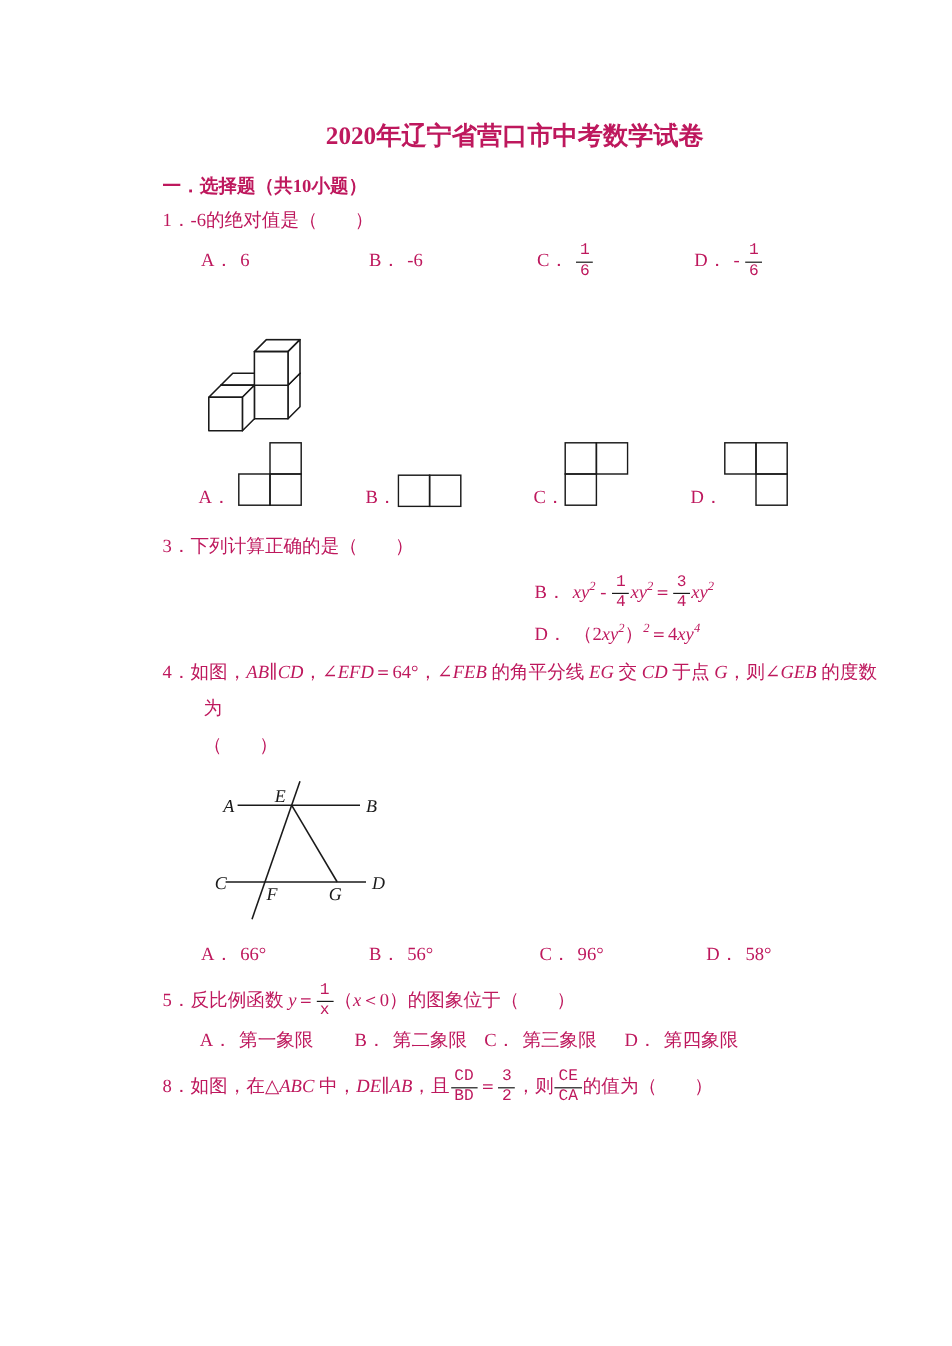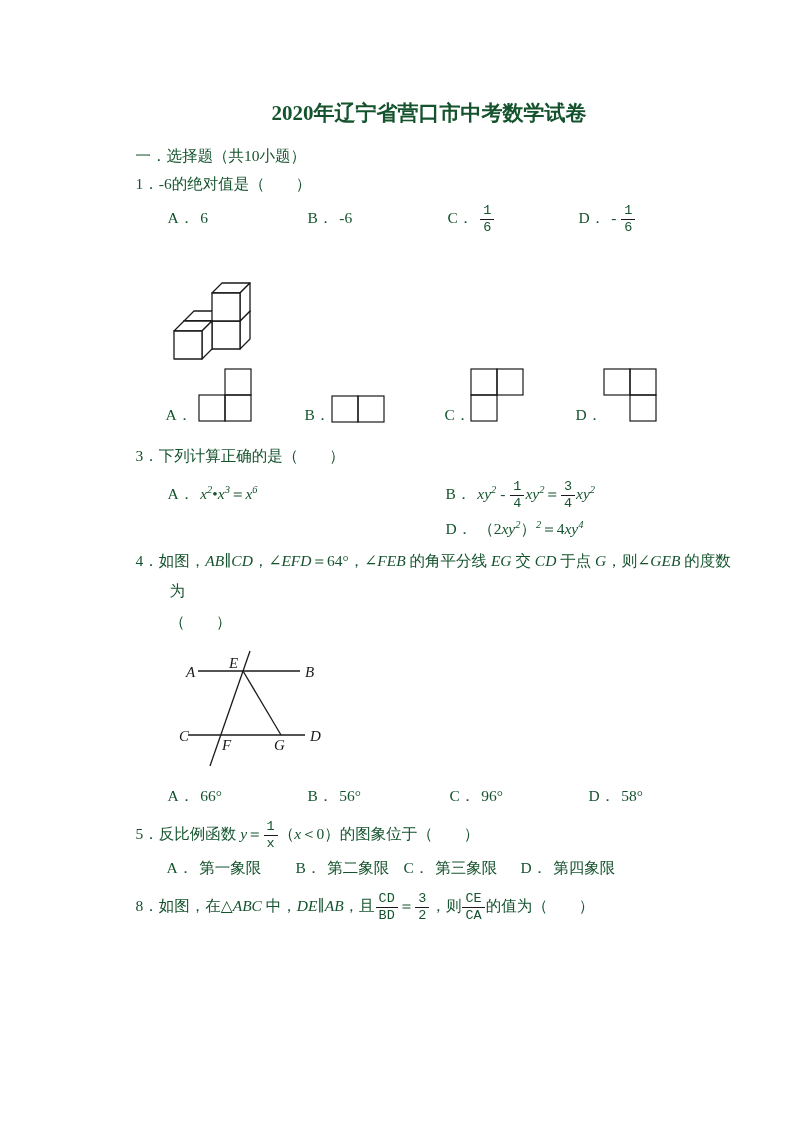--- a/index.html
+++ b/index.html
@@ -1,23 +1,23 @@
 <!DOCTYPE html>
 <html><head>
 <meta charset="utf-8">
 <style>
   html,body{margin:0;padding:0;background:#ffffff;}
   .page{
     position:relative;width:728px;height:1122px;margin:0 auto;background:#fff;
-    font-family:"Liberation Serif","DejaVu Serif",serif;color:#14532d;
+    font-family:"Liberation Serif","DejaVu Serif",serif;color:#be185d;
     font-size:15.5px;overflow:hidden;
   }
   .abs{position:absolute;white-space:nowrap;}
   .title{top:100px;left:0;width:793px;text-align:center;font-weight:bold;font-size:21px;line-height:26px;}
-  .bold{font-weight:normal;}
+  .bold{font-weight:bold;}
   .qtext{line-height:20px;}
   .it{font-style:italic;}
   .sup{font-size:10.5px;vertical-align:6px;font-style:italic;}
   .frac{
     display:inline-flex;flex-direction:column;align-items:center;vertical-align:middle;
     font-family:"Liberation Mono","DejaVu Sans Mono",monospace;font-size:13.5px;line-height:1.06;margin:0 1px;
   }
   .frac .num{border-bottom:1.2px solid #1a1a1a;padding:0 3px 1px 3px;}
   .frac .den{padding-top:1px;}
   .opt .olabel{margin-right:6px;}
@@ -93,21 +93,20 @@
   </svg>
 
   <span class="abs qtext" style="left:543px;top:405px">D．</span>
   <svg class="fig" style="left:570px;top:368px" width="54" height="54" viewBox="0 0 54 54">
     <rect class="cell" x="1" y="1" width="26" height="26"></rect>
     <rect class="cell" x="27" y="1" width="26" height="26"></rect>
     <rect class="cell" x="27" y="27" width="26" height="26"></rect>
   </svg>
 
   <div class="abs qtext" style="left:103px;top:446px">3．下列计算正确的是（　　）</div>
-  <span class="abs opt" style="left:135px;top:472px;line-height:36px"><span class="olabel">A．</span><span><span class="it">x</span><span class="sup">2</span><span>•</span><span class="it">x</span><span class="sup">3</span><span>＝</span><span class="it">x</span><span class="sup">6</span></span></span>
   <span class="abs opt" style="left:413px;top:472px;line-height:36px"><span class="olabel">B．</span><span><span class="it">xy</span><span class="sup">2</span><span> - </span><span class="frac">
           <span class="num">1</span>
           <span class="den">4</span>
         </span><span class="it">xy</span><span class="sup">2</span><span>＝</span><span class="frac">
           <span class="num">3</span>
           <span class="den">4</span>
         </span><span class="it">xy</span><span class="sup">2</span></span></span>
   <span class="abs opt" style="left:413px;top:512px;line-height:26px"><span class="olabel">D．</span><span><span>（2</span><span class="it">xy</span><span class="sup">2</span><span>）</span><span class="sup">2</span><span>＝4</span><span class="it">xy</span><span class="sup">4</span></span></span>
 
   <div class="abs qtext" style="left:103px;top:551px"><span>4．如图，</span><span class="it">AB</span><span class="it">∥</span><span class="it">CD</span><span>，∠</span><span class="it">EFD</span><span>＝64°，∠</span><span class="it">FEB</span><span> 的角平分线 </span><span class="it">EG</span><span> 交 </span><span class="it">CD</span><span> 于点 </span><span class="it">G</span><span>，则∠</span><span class="it">GEB</span><span> 的度数</span></div>

